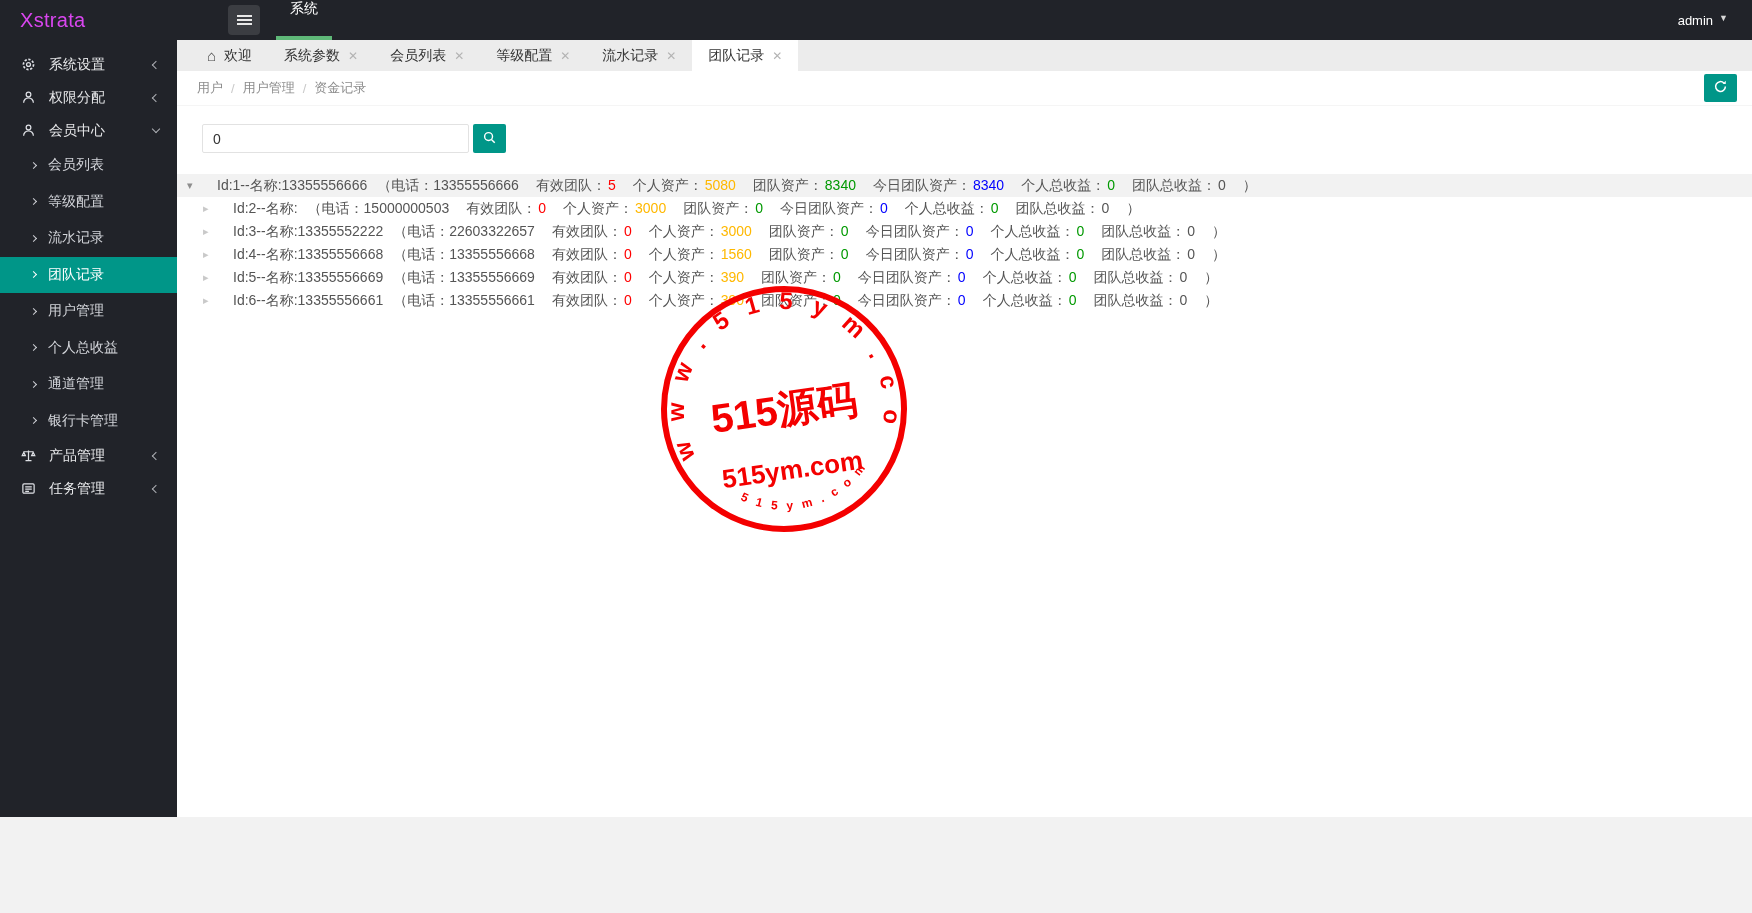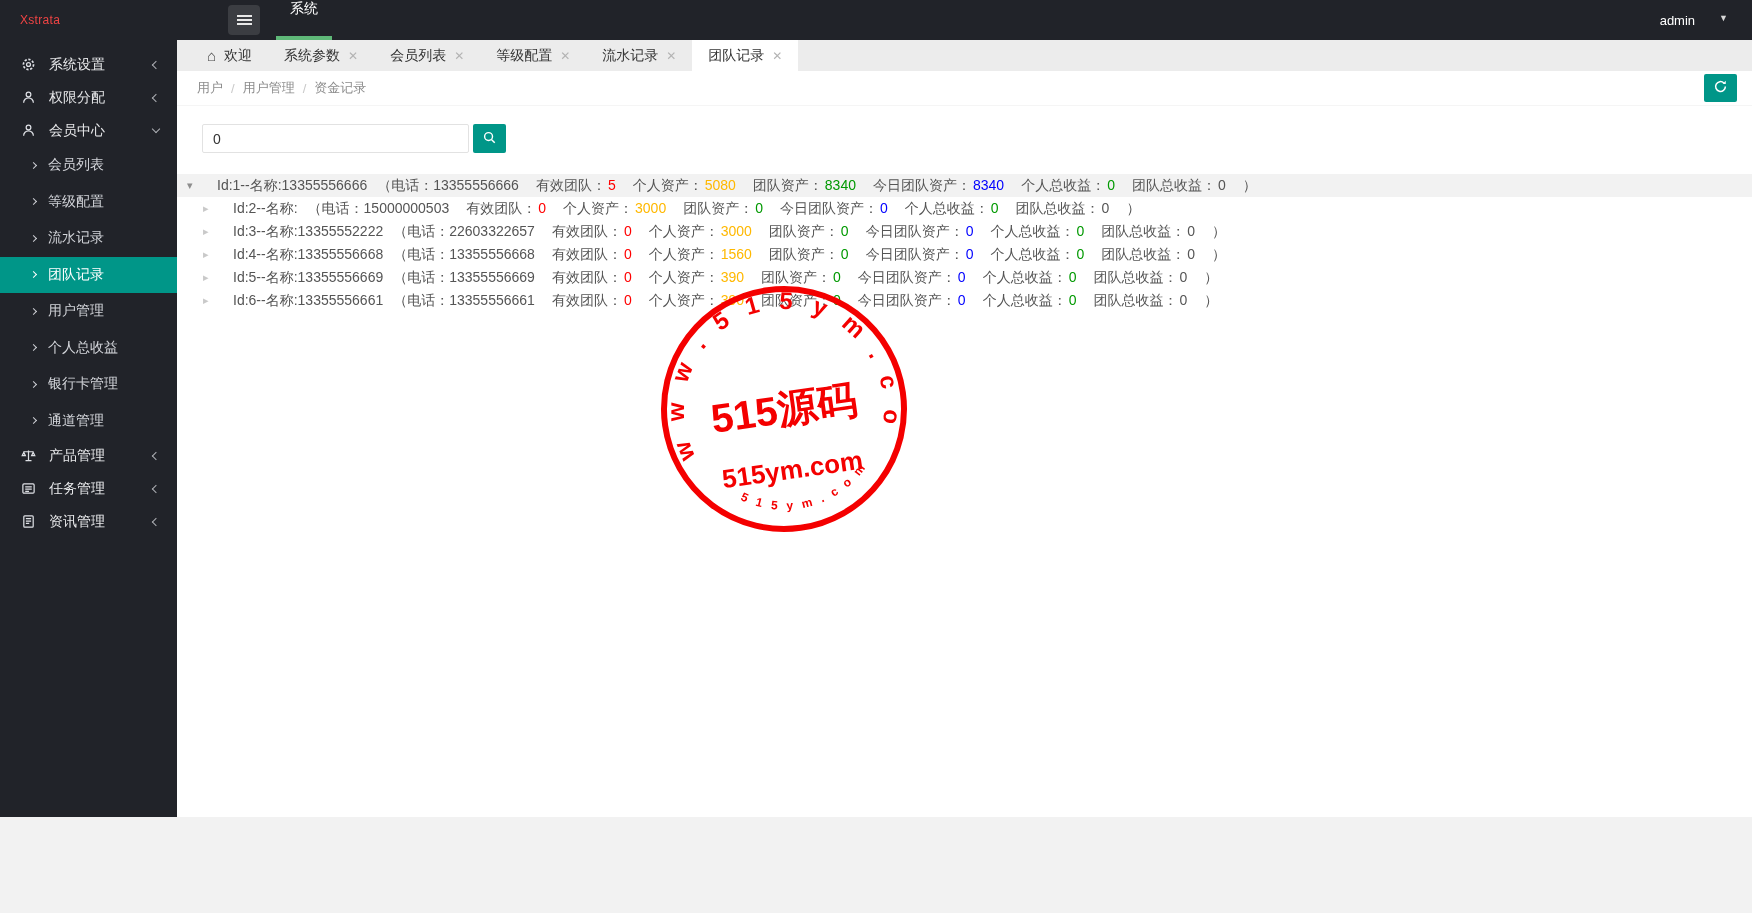--- a/index.html
+++ b/index.html
@@ -2,32 +2,32 @@
 <html style="--c-dark: #212329; --c-accent: #009688; --c-green-underline: #5FB878; --c-red: #ff0000; --c-orange: #FFB800; --c-green: #009900; --c-blue: #0000ff; --c-stamp-red: #f40000;"><head>
 <meta charset="utf-8">
 <style>
   * { margin:0; padding:0; box-sizing:border-box; }
   html,body { width:1752px; height:913px; overflow:hidden;
     font-family:"Liberation Sans","DejaVu Sans",sans-serif; background:#f2f2f2; }
   .app { width:1752px; height:817px; display:flex; flex-direction:column; background:#fff; }
 
   
   .topbar { height:40px; background:var(--c-dark,#212329); display:flex; align-items:center; flex:none; }
-  .logo { width:195px; padding-left:20px; color:#ef4444; font-size:12px; font-weight:500; letter-spacing:.3px; }
+  .logo { width:195px; padding-left:20px; color:#d946ef; font-size:20px; font-weight:500; letter-spacing:.3px; }
   .hamburger { width:32px; height:30px; margin-left:33px; background:#3b3d42; border-radius:4px;
     display:flex; align-items:center; justify-content:center; cursor:pointer; }
   .hamburger span { display:block; width:15px; height:10px;
     border-top:2px solid #e8e8e8; border-bottom:2px solid #e8e8e8; position:relative; }
   .hamburger span::after { content:""; position:absolute; left:0; top:2px; width:15px; height:2px; background:#e8e8e8; }
   .top-menu-item { position:relative; height:40px; margin-left:8px; padding:0 22px; color:#fff; font-size:14px;
     display:flex; cursor:pointer; }
   .top-menu-item .underline { position:absolute; left:50%; transform:translateX(-50%); bottom:0;
     width:56px; height:4px; background:var(--c-green-underline,#5FB878); }
   .top-spacer { flex:1; }
-  .admin-box { color:#fff; font-size:13px; padding-right:24px; display:flex; align-items:flex-start; gap:24px; cursor:pointer; }
+  .admin-box { color:#fff; font-size:13px; padding-right:24px; display:flex; align-items:flex-start; gap:6px; cursor:pointer; }
   .admin-box .tri { font-size:9px; color:#d8d8d8; }
 
   
   .app-body { flex:1; display:flex; min-height:0; }
 
   
   .sidebar { width:177px; flex:none; background:var(--c-dark,#212329); padding-top:8px; overflow:hidden; }
   .side-group { height:33px; display:flex; align-items:center; padding:0 18px 0 20px; cursor:pointer;
     color:#e8e9eb; font-size:14px; }
   .side-group .s-icon { width:16px; height:16px; margin-right:13px; display:inline-flex; align-items:center; justify-content:center; }
@@ -176,57 +176,47 @@
           <div class="side-child">
             <span class="c-caret">
               <span class="chev right"></span>
             </span>
             <span>个人总收益</span>
           </div>
           <div class="side-child">
             <span class="c-caret">
               <span class="chev right"></span>
             </span>
+            <span>通道管理</span>
+          </div>
+          <div class="side-child">
+            <span class="c-caret">
+              <span class="chev right"></span>
+            </span>
             <span>银行卡管理</span>
-          </div>
-          <div class="side-child">
-            <span class="c-caret">
-              <span class="chev right"></span>
-            </span>
-            <span>通道管理</span>
           </div>
         </div>
         <div class="side-group">
           <span class="s-icon">
             <svg viewBox="0 0 16 16" width="15" height="15">
               <path d="M8 2.6v10.8M4.8 13.4h6.4M3 4h10" stroke="#dfe1e6" stroke-width="1.3" fill="none"></path>
               <path d="M3 4.6l-1.7 3.6h3.4zM13 4.6l-1.7 3.6h3.4z" stroke="#dfe1e6" stroke-width="1.3" fill="none"></path>
             </svg>
           </span>
           <span class="s-label">产品管理</span>
           <span class="chev left"></span>
         </div>
         <div class="side-group">
           <span class="s-icon">
             <svg viewBox="0 0 16 16" width="15" height="15">
               <rect x="2" y="3" width="12" height="10" rx="1.2" stroke="#dfe1e6" stroke-width="1.3" fill="none"></rect>
               <path d="M4.5 6.2h7M4.5 8.7h7M4.5 11h4" stroke="#dfe1e6" stroke-width="1.3" fill="none"></path>
             </svg>
           </span>
           <span class="s-label">任务管理</span>
-          <span class="chev left"></span>
-        </div>
-        <div class="side-group">
-          <span class="s-icon">
-            <svg viewBox="0 0 16 16" width="15" height="15">
-              <rect x="3" y="2" width="10" height="12" rx="1" stroke="#dfe1e6" stroke-width="1.3" fill="none"></rect>
-              <path d="M5.2 5h5.6M5.2 7.5h5.6M5.2 10h3.6" stroke="#dfe1e6" stroke-width="1.3" fill="none"></path>
-            </svg>
-          </span>
-          <span class="s-label">资讯管理</span>
           <span class="chev left"></span>
         </div>
       </aside>
 
     <div class="main">
       <div class="tab-strip" id="tabStrip">
           <div class="tab">
             <span class="home-ico">⌂</span>
             <span>欢迎</span>
           </div>

